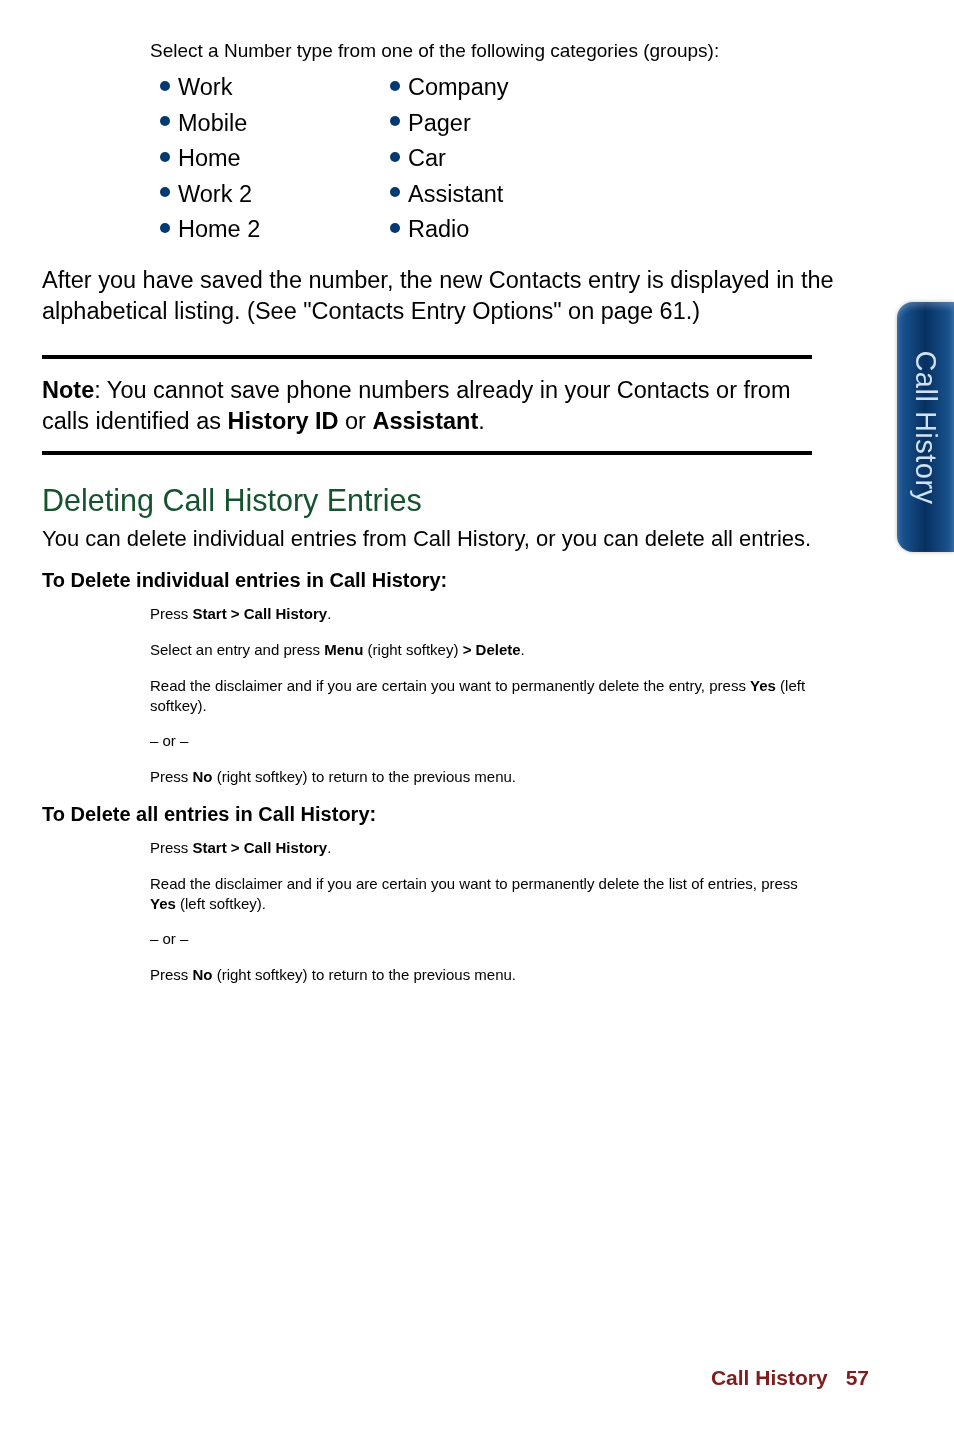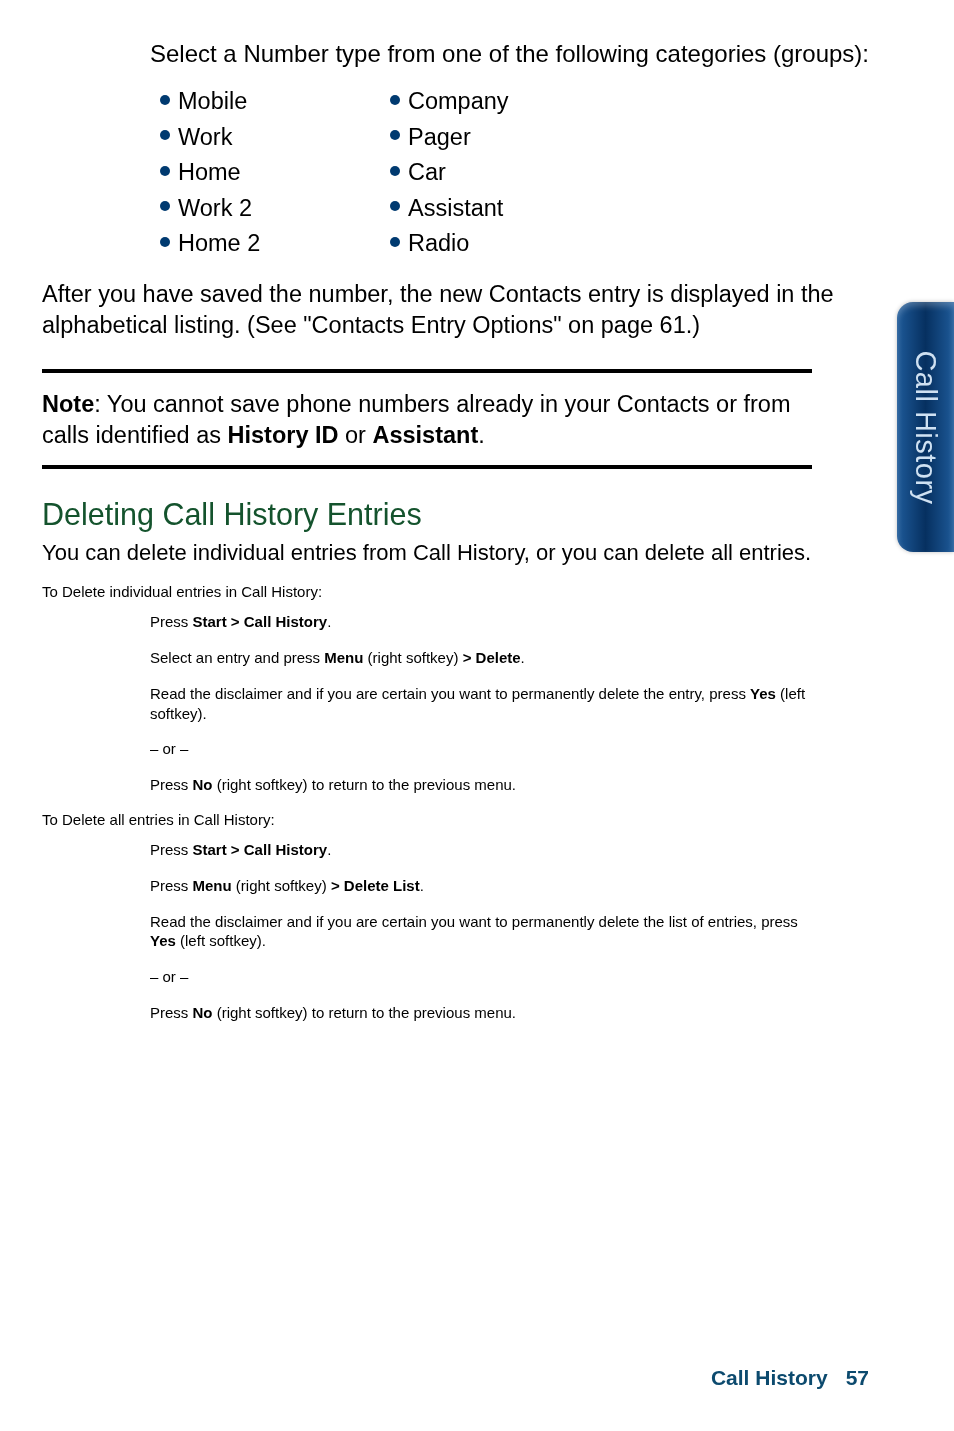--- a/index.html
+++ b/index.html
@@ -9,23 +9,23 @@
       background: #fff;
       color: #000;
       width: 954px;
     }
     .page {
       padding: 40px 42px 20px 42px;
       position: relative;
       min-height: 1370px;
     }
     .intro-line {
-      font-size: 24px;
+      font-size: 19px;
       margin-left: 108px;
-      margin-bottom: 20px;
+      margin-bottom: 12px;
     }
     .bullet-cols {
       margin-left: 118px;
       display: flex;
       gap: 20px;
       margin-bottom: 22px;
     }
     .bullet-col {
       display: flex;
       flex-direction: column;
@@ -68,22 +68,22 @@
       color: #14532d;
       font-weight: 400;
       margin-bottom: 6px;
     }
     .section-sub {
       font-size: 22px;
       line-height: 1.32;
       margin-bottom: 16px;
     }
     .sub-heading {
-      font-size: 15px;
-      font-weight: 400;
+      font-size: 20px;
+      font-weight: 700;
       font-family: Arial, Helvetica, sans-serif;
       margin-bottom: 12px;
     }
     .step-block {
       margin-left: 108px;
       font-size: 15px;
       line-height: 1.32;
       margin-bottom: 16px;
       width: 660px;
     }
@@ -107,21 +107,21 @@
       font-size: 29px;
       font-family: Arial, Helvetica, sans-serif;
       white-space: nowrap;
       letter-spacing: 0.5px;
     }
     .footer {
       position: absolute;
       bottom: 40px;
       right: 85px;
       font-size: 21px;
-      color: #0c4a6e;
+      color: #7f1d1d;
       font-family: Arial, Helvetica, sans-serif;
       font-weight: 700;
     }
     .footer .pagenum {
       margin-left: 18px;
     }
     b { font-weight: 700; }
     .condensed-bold {
       font-family: Arial, Helvetica, sans-serif;
       font-stretch: condensed;
@@ -131,25 +131,25 @@
 <body>
 
 <div class="page">
 
   <div class="intro-line">Select a Number type from one of the following categories (groups):</div>
 
   <div class="bullet-cols">
     <div class="bullet-col left">
       <div class="bullet-item">
           <span class="bullet-dot"></span>
+          <span>Work</span>
+        </div>
+      <div class="bullet-item">
+          <span class="bullet-dot"></span>
           <span>Mobile</span>
-        </div>
-      <div class="bullet-item">
-          <span class="bullet-dot"></span>
-          <span>Work</span>
         </div>
       <div class="bullet-item">
           <span class="bullet-dot"></span>
           <span>Home</span>
         </div>
       <div class="bullet-item">
           <span class="bullet-dot"></span>
           <span>Work 2</span>
         </div>
       <div class="bullet-item">
@@ -205,23 +205,20 @@
   <div class="step-block">
     <span>Press </span><b>No</b><span> (right softkey) to return to the previous menu.</span>
   </div>
 
   <div class="sub-heading condensed-bold" style="margin-top:2px;">To Delete all entries in Call History:</div>
 
   <div class="step-block">
     <span>Press </span><b>Start &gt; Call History</b><span>.</span>
   </div>
   <div class="step-block">
-    <span>Press </span><b>Menu</b><span> (right softkey) </span><b>&gt; Delete List</b><span>.</span>
-  </div>
-  <div class="step-block">
     <span>Read the disclaimer and if you are certain you want to permanently delete the list of entries, press </span><b>Yes</b><span> (left softkey).</span>
   </div>
   <div class="step-block">– or –</div>
   <div class="step-block">
     <span>Press </span><b>No</b><span> (right softkey) to return to the previous menu.</span>
   </div>
 
   <div class="side-tab">
     <div class="side-tab-inner">Call History</div>
   </div>

